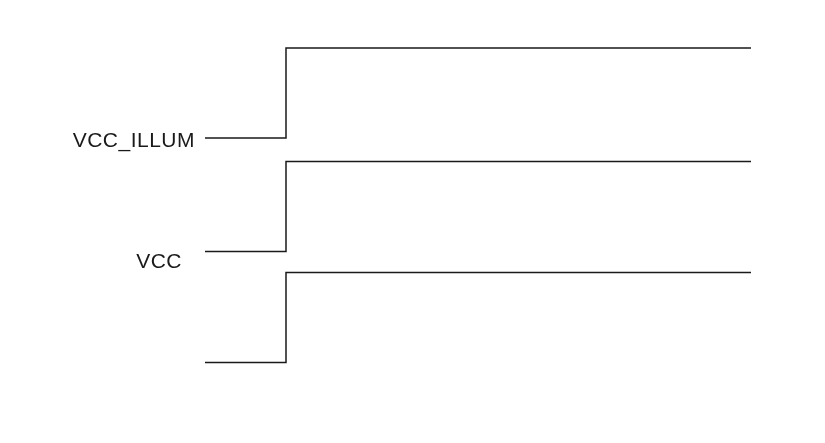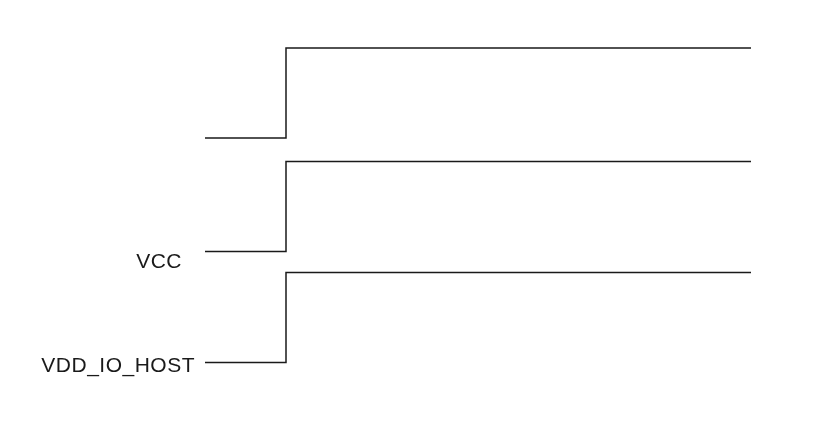--- a/index.html
+++ b/index.html
@@ -33,17 +33,17 @@
 </head>
 <body>
 
 <div class="canvas">
   <svg id="wave-svg" class="wave-layer" width="825" height="443">
       <path d="M 205 138 H 286 V 48 H 751" fill="none" stroke="#1a1a1a" stroke-width="1.5"></path>
       <path d="M 205 251.5 H 286 V 161.5 H 751" fill="none" stroke="#1a1a1a" stroke-width="1.5"></path>
       <path d="M 205 362.5 H 286 V 272.5 H 751" fill="none" stroke="#1a1a1a" stroke-width="1.5"></path>
     </svg>
 
+  <div class="signal-label" id="label-0" style="right: 630px; top: 139px;">VCC_ILLUM</div>
 
   <div class="signal-label" id="label-1" style="right: 643px; top: 260px;">VCC</div>
 
-  <div class="signal-label" id="label-2" style="right: 630px; top: 363.5px;">VDD_IO_HOST</div>
 </div>
 
 </body></html>

